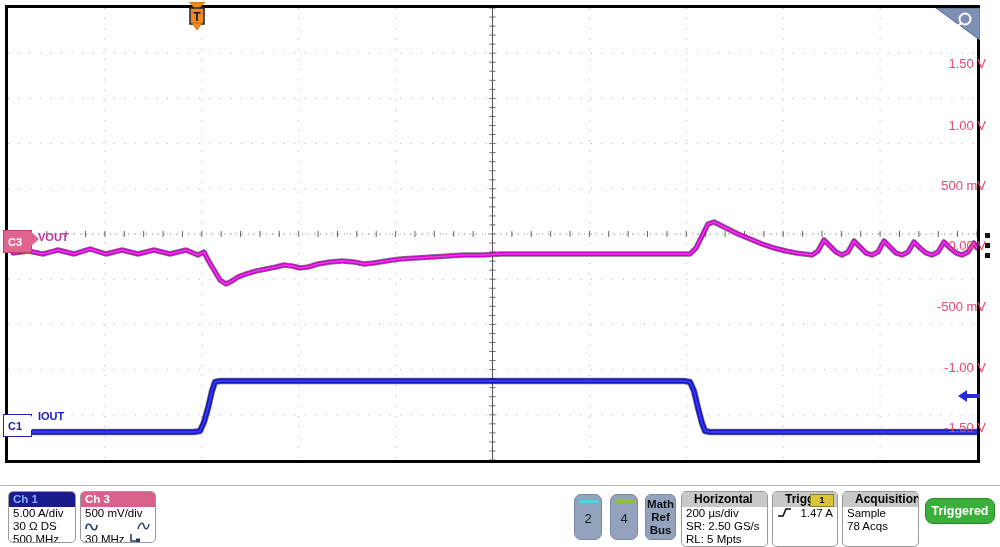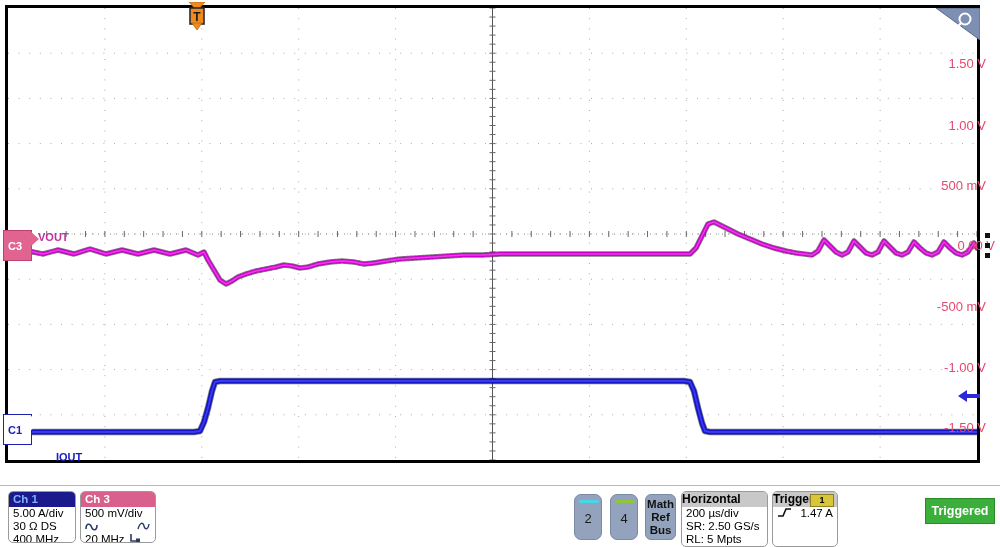--- a/index.html
+++ b/index.html
@@ -10,21 +10,21 @@
   
   #scope{position:absolute;left:5px;top:5px;width:975px;height:458px;
          border:3px solid #000;box-sizing:border-box;background:#fff;overflow:hidden;}
   #plot{position:absolute;left:0;top:0;width:969px;height:452px;}
 
   
   .vlabel{position:absolute;right:2px;font-size:13px;color:#e5486f;
           font-family:"Liberation Sans",sans-serif;white-space:nowrap;text-align:right;}
 
   
-  .chflag{position:absolute;height:31px;display:flex;align-items:center;
+  .chflag{position:absolute;height:23px;display:flex;align-items:center;
           font-size:11px;font-weight:bold;color:#fff;padding-left:4px;padding-right:9px;
           box-sizing:border-box;}
   .chflag .tip{position:absolute;right:-8px;top:0;width:0;height:0;
                border-top:8.5px solid transparent;border-bottom:8.5px solid transparent;}
   .ch3flag{background:#e0648f;border:1px solid #c04070;left:3px;}
   .ch3flag .tip{border-left:9px solid #e0648f;}
   .ch1flag{background:#ffffff;border:1px solid #2020b0;color:#2020b0;left:3px;}
   .ch1flag .tip{border-left:9px solid #ffffff;}
   .chname{position:absolute;font-size:11px;font-weight:bold;white-space:nowrap;}
   .chname.m{color:#c030a0;}
@@ -62,36 +62,36 @@
   #ch2btn{left:574px;}
   #ch4btn{left:610px;}
 
   #mrbbtn{position:absolute;left:645px;top:8px;width:31px;height:46px;background:#93a3bd;
           border:1px solid #7b8aa3;border-radius:6px;box-sizing:border-box;
           font-size:11.5px;font-weight:bold;color:#111;text-align:center;padding-top:3px;line-height:13px;}
 
   .panel{position:absolute;top:5px;border:1px solid #9a9a9a;border-radius:5px;
          background:#fff;box-sizing:border-box;overflow:hidden;}
   .panel .phead{height:15px;line-height:15px;font-size:12px;font-weight:bold;
-                background:#c8c8c8;color:#000;padding-left:0;box-sizing:border-box;
+                background:#c8c8c8;color:#000;padding-left:12px;box-sizing:border-box;
                 position:relative;}
   .panel .prow{height:13px;line-height:13px;font-size:11.5px;padding-left:4px;
                color:#000;white-space:nowrap;box-sizing:border-box;}
   #horiz{left:681px;width:87px;height:56px;}
   #trigpanel{left:772px;width:66px;height:56px;}
   #acq{left:842px;width:77px;height:56px;}
 
   #trigsrc{position:absolute;right:3px;top:2px;width:22px;height:11px;
            background:#d8c53a;border:1px solid #8c8020;font-size:9px;line-height:10px;
            text-align:center;color:#000;font-weight:bold;}
   #trigrow{position:relative;}
   #trigval{position:absolute;right:4px;top:0;font-size:11.5px;}
 
   #trigstate{position:absolute;left:925px;top:12px;width:68px;height:24px;
-             background:#3ab03a;border:1px solid #2a8a2a;border-radius:0;
+             background:#3ab03a;border:1px solid #2a8a2a;border-radius:8px;
              font-size:12.5px;font-weight:bold;color:#ffffff;line-height:24px;text-align:center;}
 </style>
 </head>
 <body>
 
 <div id="app">
 
   <div id="scope">
     <svg id="plot" viewBox="0 0 969 452" preserveAspectRatio="none">
         <line x1="96.9" y1="0" x2="96.9" y2="452" stroke="#9a9a9a" stroke-width="1" stroke-dasharray="1 9.2" opacity="0.85"></line>
@@ -222,37 +222,37 @@
         <path d="M5 424 L40 424 L80 424 L120 424 L160 424 L186 424 L192 423 L196 414 L200 400 L204 383 L207 374 L212 373 L240 373 L300 373 L360 373 L420 373 L480 373 L540 373 L600 373 L650 373 L676 373 L682 374 L686 383 L690 400 L694 415 L697 423 L702 424 L740 424 L800 424 L860 424 L920 424 L969 424" fill="none" stroke="#000000" stroke-width="6.5" stroke-linejoin="round" stroke-linecap="round" opacity="0.5"></path>
         <path d="M5 424 L40 424 L80 424 L120 424 L160 424 L186 424 L192 423 L196 414 L200 400 L204 383 L207 374 L212 373 L240 373 L300 373 L360 373 L420 373 L480 373 L540 373 L600 373 L650 373 L676 373 L682 374 L686 383 L690 400 L694 415 L697 423 L702 424 L740 424 L800 424 L860 424 L920 424 L969 424" fill="none" stroke="#1414c8" stroke-width="5" stroke-linejoin="round" stroke-linecap="round"></path>
         <path d="M5 424 L40 424 L80 424 L120 424 L160 424 L186 424 L192 423 L196 414 L200 400 L204 383 L207 374 L212 373 L240 373 L300 373 L360 373 L420 373 L480 373 L540 373 L600 373 L650 373 L676 373 L682 374 L686 383 L690 400 L694 415 L697 423 L702 424 L740 424 L800 424 L860 424 L920 424 L969 424" fill="none" stroke="#3a3af0" stroke-width="1.8" stroke-linejoin="round" stroke-linecap="round"></path>
       </svg>
   </div>
 
   <div id="vaxis">
       <div class="vlabel" style="top: 56px; right: 14px;">1.50 V</div>
       <div class="vlabel" style="top: 118px; right: 14px;">1.00 V</div>
       <div class="vlabel" style="top: 178px; right: 14px;">500 mV</div>
-      <div class="vlabel" style="top: 238px; right: 5px;">0.00 V</div>
+      <div class="vlabel" style="top: 238px; right: 14px;">0.00 V</div>
       <div class="vlabel" style="top: 299px; right: 14px;">-500 mV</div>
       <div class="vlabel" style="top: 360px; right: 14px;">-1.00 V</div>
       <div class="vlabel" style="top: 420px; right: 14px;">-1.50 V</div>
     </div>
 
   <div id="flags">
       <div class="chflag ch3flag" style="top: 230px;">
         <span>C3</span>
         <span class="tip"></span>
       </div>
       <div class="chname m" style="left: 38px; top: 231px;">VOUT</div>
       <div class="chflag ch1flag" style="top: 414px;">
         <span>C1</span>
         <span class="tip"></span>
       </div>
-      <div class="chname b" style="left: 56px; top: 410px; margin-top: 41px;">IOUT</div>
+      <div class="chname b" style="left: 38px; top: 410px;">IOUT</div>
     </div>
 
   <div id="trigmark" style="left:186px;top:2px;">
     <svg viewBox="0 0 22 30" width="22" height="30">
       <polygon points="3,0 19,0 11,9" fill="#f08a1e" stroke="#c06a10" stroke-width="0.8"></polygon>
       <rect x="4" y="6" width="14" height="16" fill="#f08a1e" stroke="#2b2b2b" stroke-width="1.6"></rect>
       <text x="11" y="19" font-size="12" font-weight="bold" text-anchor="middle" fill="#1a1a1a" font-family="Liberation Sans, sans-serif">T</text>
       <polygon points="6,21 16,21 11,28" fill="#f08a1e" stroke="#c06a10" stroke-width="0.8"></polygon>
     </svg>
   </div>
@@ -276,36 +276,36 @@
       <polygon points="0,7 9,1 9,5 22,5 22,9 9,9 9,13" fill="#2a2ad8"></polygon>
     </svg>
   </div>
 
   <div id="bottombar">
 
     <div class="badge" id="ch1badge">
       <div class="bhead">Ch 1</div>
       <div class="brow">5.00 A/div</div>
       <div class="brow">30 Ω   DS</div>
-      <div class="brow">400 MHz</div>
+      <div class="brow">500 MHz</div>
     </div>
 
     <div class="badge" id="ch3badge">
       <div class="bhead">Ch 3</div>
       <div class="brow">500 mV/div</div>
       <div class="brow" style="position:relative;">
         <svg width="13" height="11" viewBox="0 0 13 11" style="vertical-align:-2px">
           <path d="M1 8 C1 2, 5 2, 6.5 6 C8 10, 12 10, 12 4" fill="none" stroke="#2a3a6a" stroke-width="1.6"></path>
         </svg>
         <svg width="13" height="11" viewBox="0 0 13 11" style="position:absolute;right:5px;top:1px;">
           <path d="M1 8 C3 1, 6 1, 7 5 C8 9, 11 9, 12 3" fill="none" stroke="#2a3a6a" stroke-width="1.4"></path>
         </svg>
       </div>
       <div class="brow" style="position:relative;">
-        <span>20 MHz</span>
+        <span>30 MHz</span>
         <svg width="11" height="10" viewBox="0 0 11 10" style="vertical-align:0px;margin-left:2px;">
           <path d="M1 1 L1 8 L6 8" fill="none" stroke="#2a3a6a" stroke-width="1.6"></path>
           <rect x="6" y="5.5" width="4" height="4" fill="#2a3a6a"></rect>
         </svg>
       </div>
     </div>
 
     <div class="chbtn" id="ch2btn">
       <div class="strip" id="ch2strip" style="background: rgb(73, 215, 232);"></div>
       <div class="num">2</div>
@@ -336,16 +336,22 @@
       <div class="prow" id="trigrow">
         <svg width="15" height="11" viewBox="0 0 15 11" style="vertical-align:-1px">
           <path d="M1 9 L6 9 L9 2 L14 2" fill="none" stroke="#111" stroke-width="1.6"></path>
         </svg>
         <span id="trigval">1.47 A</span>
       </div>
       <div class="prow"></div>
       <div class="prow"></div>
     </div>
 
+    <div class="panel" id="acq">
+      <div class="phead">Acquisition</div>
+      <div class="prow">Sample</div>
+      <div class="prow">78 Acqs</div>
+      <div class="prow"></div>
+    </div>
 
     <div id="trigstate">Triggered</div>
   </div>
 </div>
 
 </body></html>

